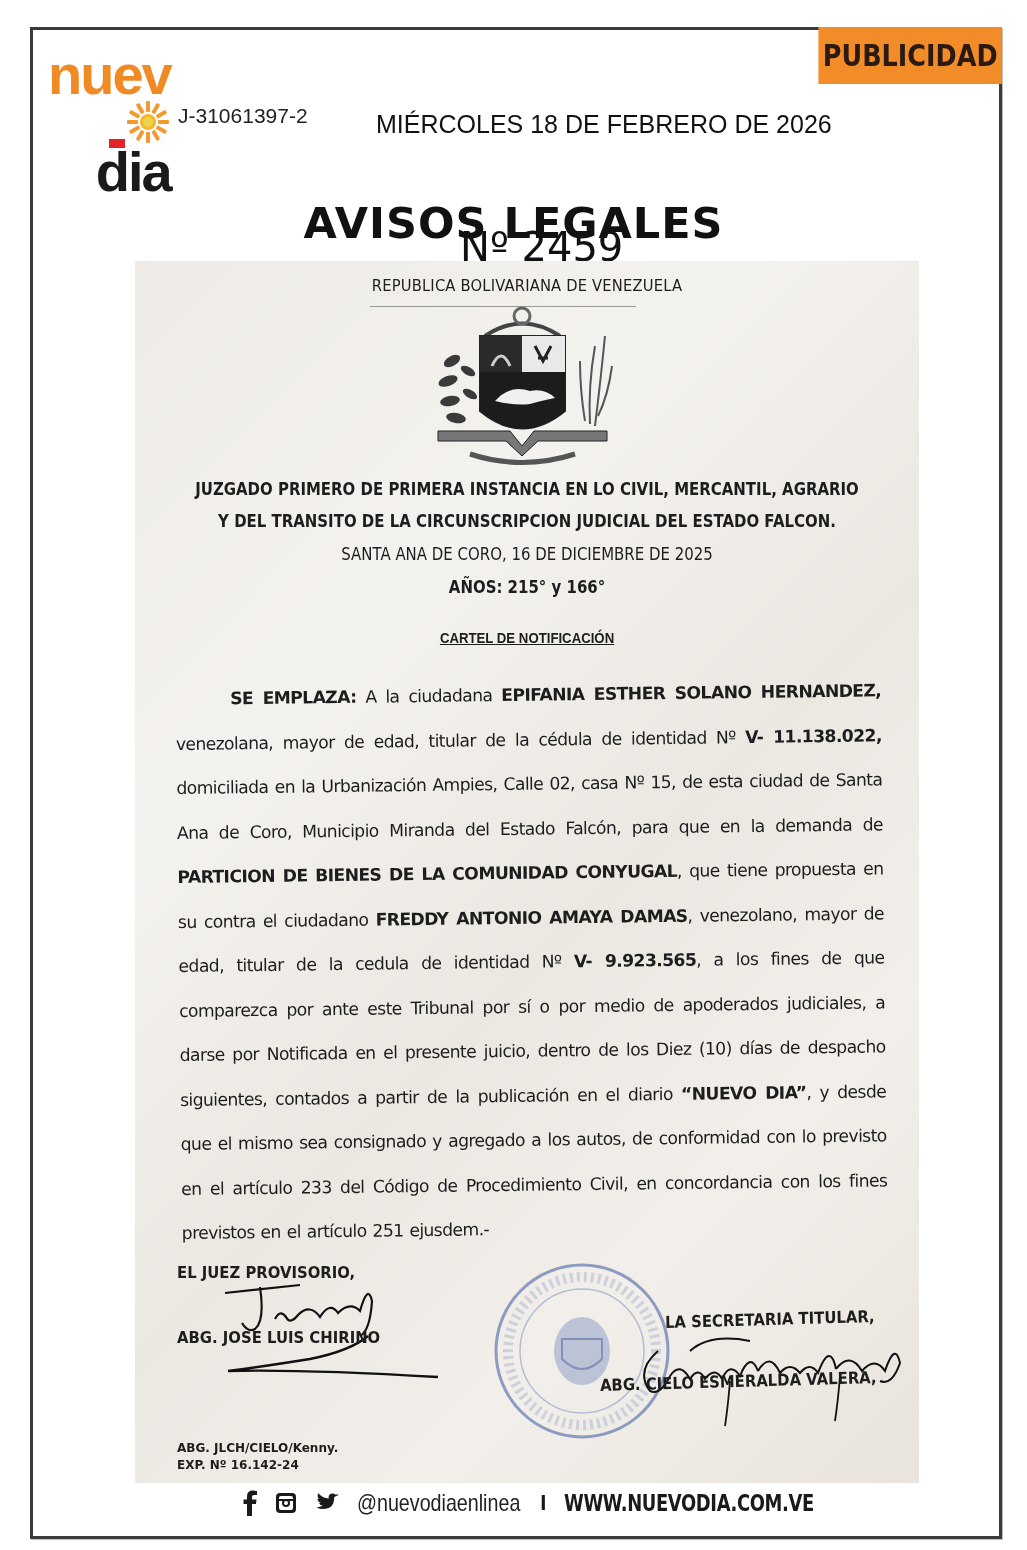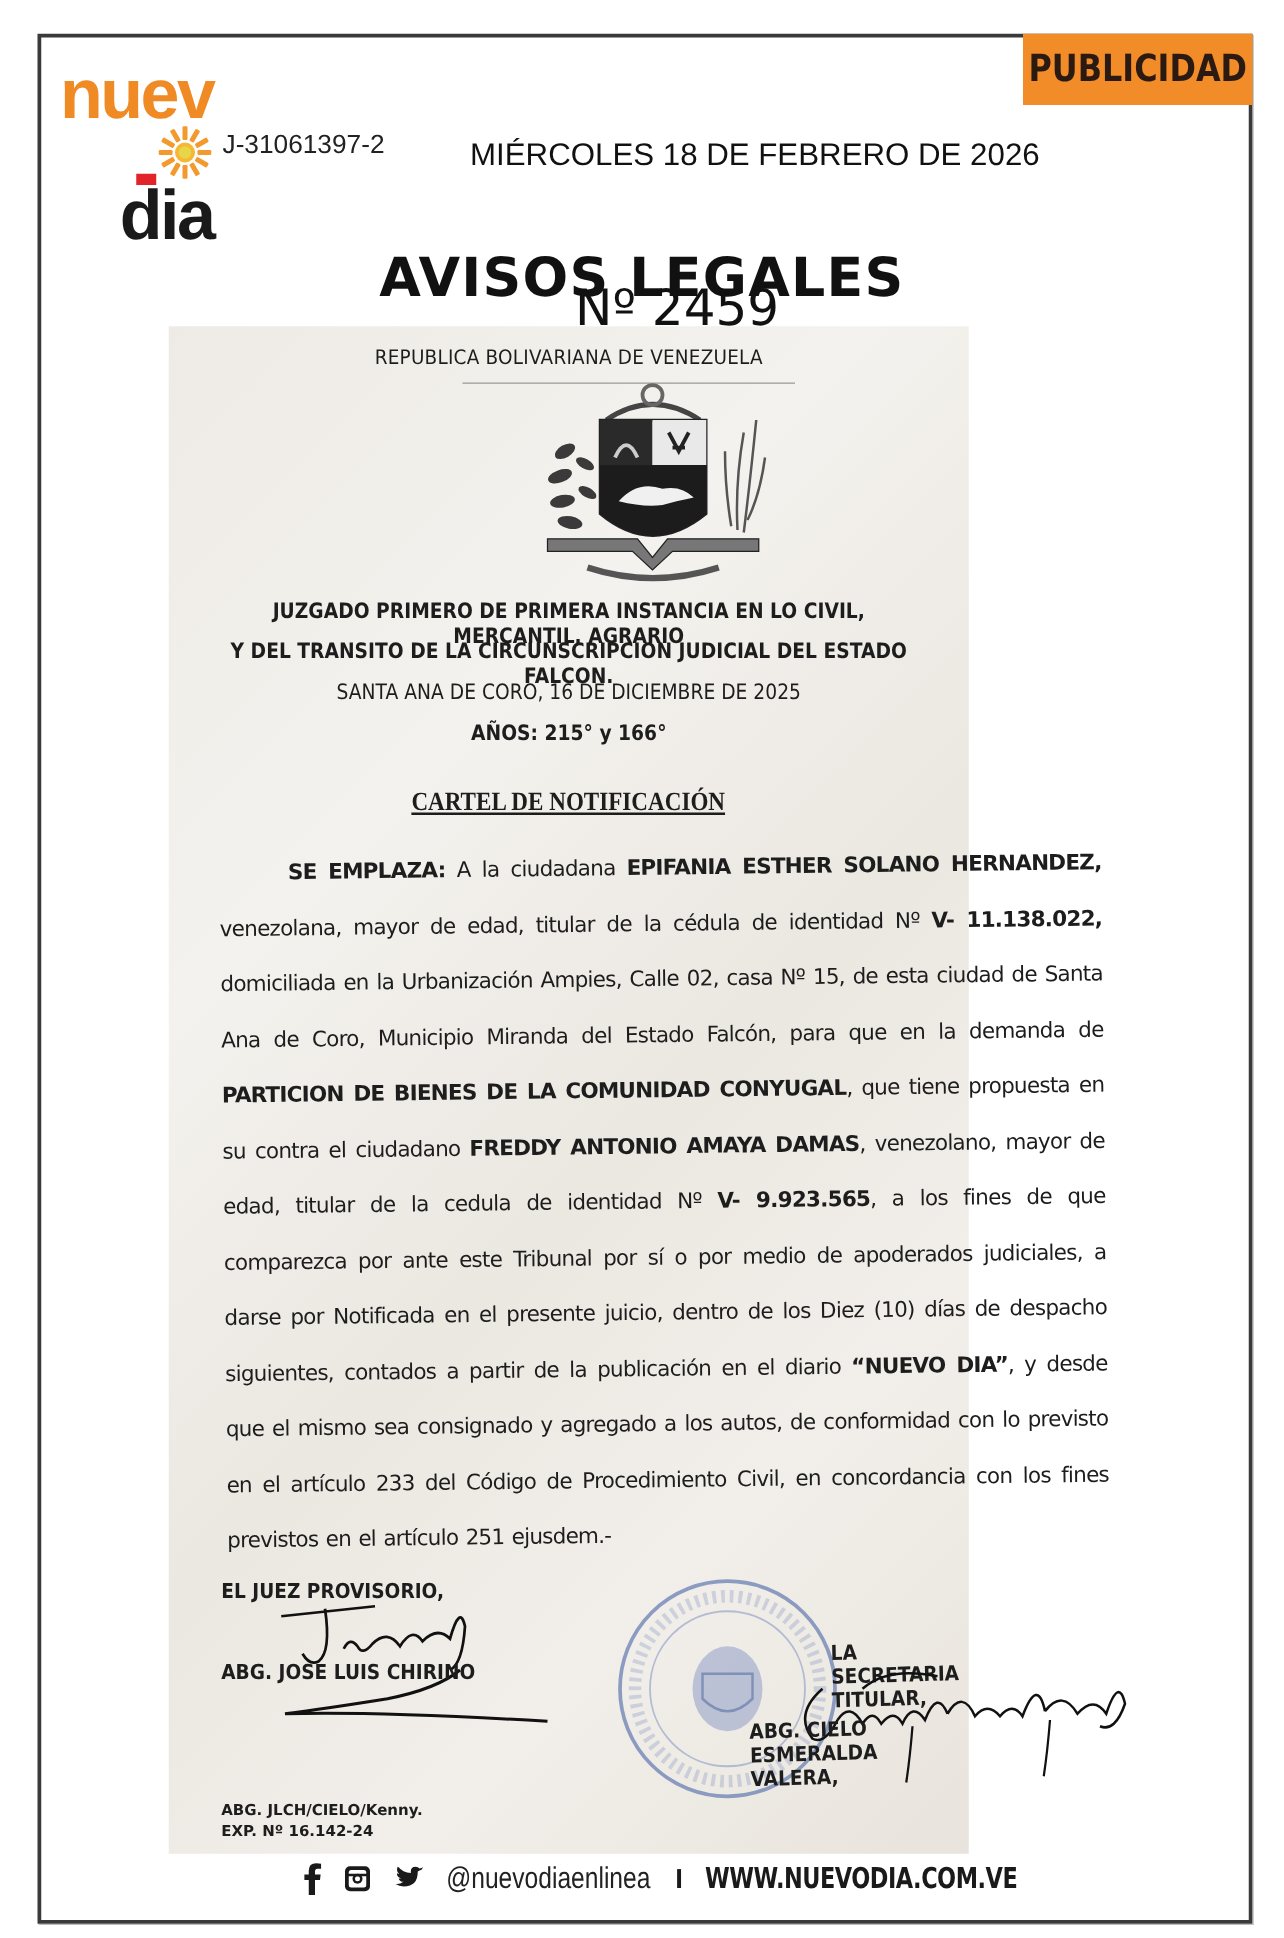--- a/index.html
+++ b/index.html
@@ -36,39 +36,39 @@
     transform:scaleX(0.85); transform-origin:right center; letter-spacing:0px;
   }
   .title {
     position:absolute; left:0; width:1027px; top:176px; text-align:center;
     font-family:"DejaVu Sans", sans-serif; font-weight:bold; font-size:43px; letter-spacing:1px; color:#111;margin-top:22px;
   }
   .number {
     position:absolute; left:460px; top:224px; font-family:"DejaVu Sans", sans-serif; font-weight:normal; font-size:40px; color:#111;
   }
   .paper {
-    position:absolute; left:135px; top:261px; width:640px; height:1222px;
+    position:absolute; left:135px; top:261px; width:784px; height:1222px;
     background: linear-gradient(135deg, #eeebe6 0%, #f4f2ee 30%, #ebe7e1 55%, #f2efea 75%, #e8e3dc 100%);
   }
   .paper .inner { position:absolute; inset:0; font-family:"DejaVu Sans Condensed","DejaVu Sans", sans-serif; color:#1d1d1d; }
   .rbv {
     position:absolute; left:0; width:100%; top:15px; text-align:center; font-size:16px; letter-spacing:0.2px;
     font-family:"DejaVu Sans", sans-serif; transform:scaleX(0.92);
   }
   .rbv-line { position:absolute; left:235px; width:266px; top:45px; border-top:1px solid #999; }
   .coat { position:absolute; left:295px; top:45px; width:185px; height:160px; }
   .court {
     position:absolute; left:0; width:100%; text-align:center; font-size:17px; font-weight:bold;
     font-family:"DejaVu Sans", sans-serif; transform:scaleX(0.88);
   }
   .c1 { top:218px; }
   .c2 { top:250px; }
   .city { position:absolute; left:0; width:100%; top:283px; text-align:center; font-size:17px; font-family:"DejaVu Sans", sans-serif; transform:scaleX(0.88); }
   .years { position:absolute; left:0; width:100%; top:316px; text-align:center; font-size:17px; font-weight:bold; font-family:"DejaVu Sans", sans-serif; transform:scaleX(0.88); }
-  .cartel { position:absolute; left:0; width:100%; top:368px; text-align:center; font-size:21px; font-weight:bold; font-family:Liberation Serif, serif; }
+  .cartel { position:absolute; left:0; width:100%; top:368px; text-align:center; font-size:15px; font-weight:bold; font-family:Liberation Sans, sans-serif; }
   .cartel span { text-decoration:underline; display:inline-block; transform:scaleX(0.88); }
   .body {
     position:absolute; left:40px; width:706px; top:416px; font-size:17.2px; line-height:44.5px;
     text-align:justify; font-family:"DejaVu Sans", sans-serif; letter-spacing:-0.6px; word-spacing:1px;
     transform: rotate(-0.7deg); transform-origin:left top;
   }
   .body b { font-weight:bold; }
   .body .indent { display:inline-block; width:55px; }
   .sig-l1 { position:absolute; left:42px; top:1002px; font-size:16.5px; font-weight:bold; font-family:"DejaVu Sans", sans-serif; transform:scaleX(0.9); transform-origin:left; }
   .sig-l2 { position:absolute; left:42px; top:1067px; font-size:16.5px; font-weight:bold; font-family:"DejaVu Sans", sans-serif; transform:scaleX(0.9); transform-origin:left; }

